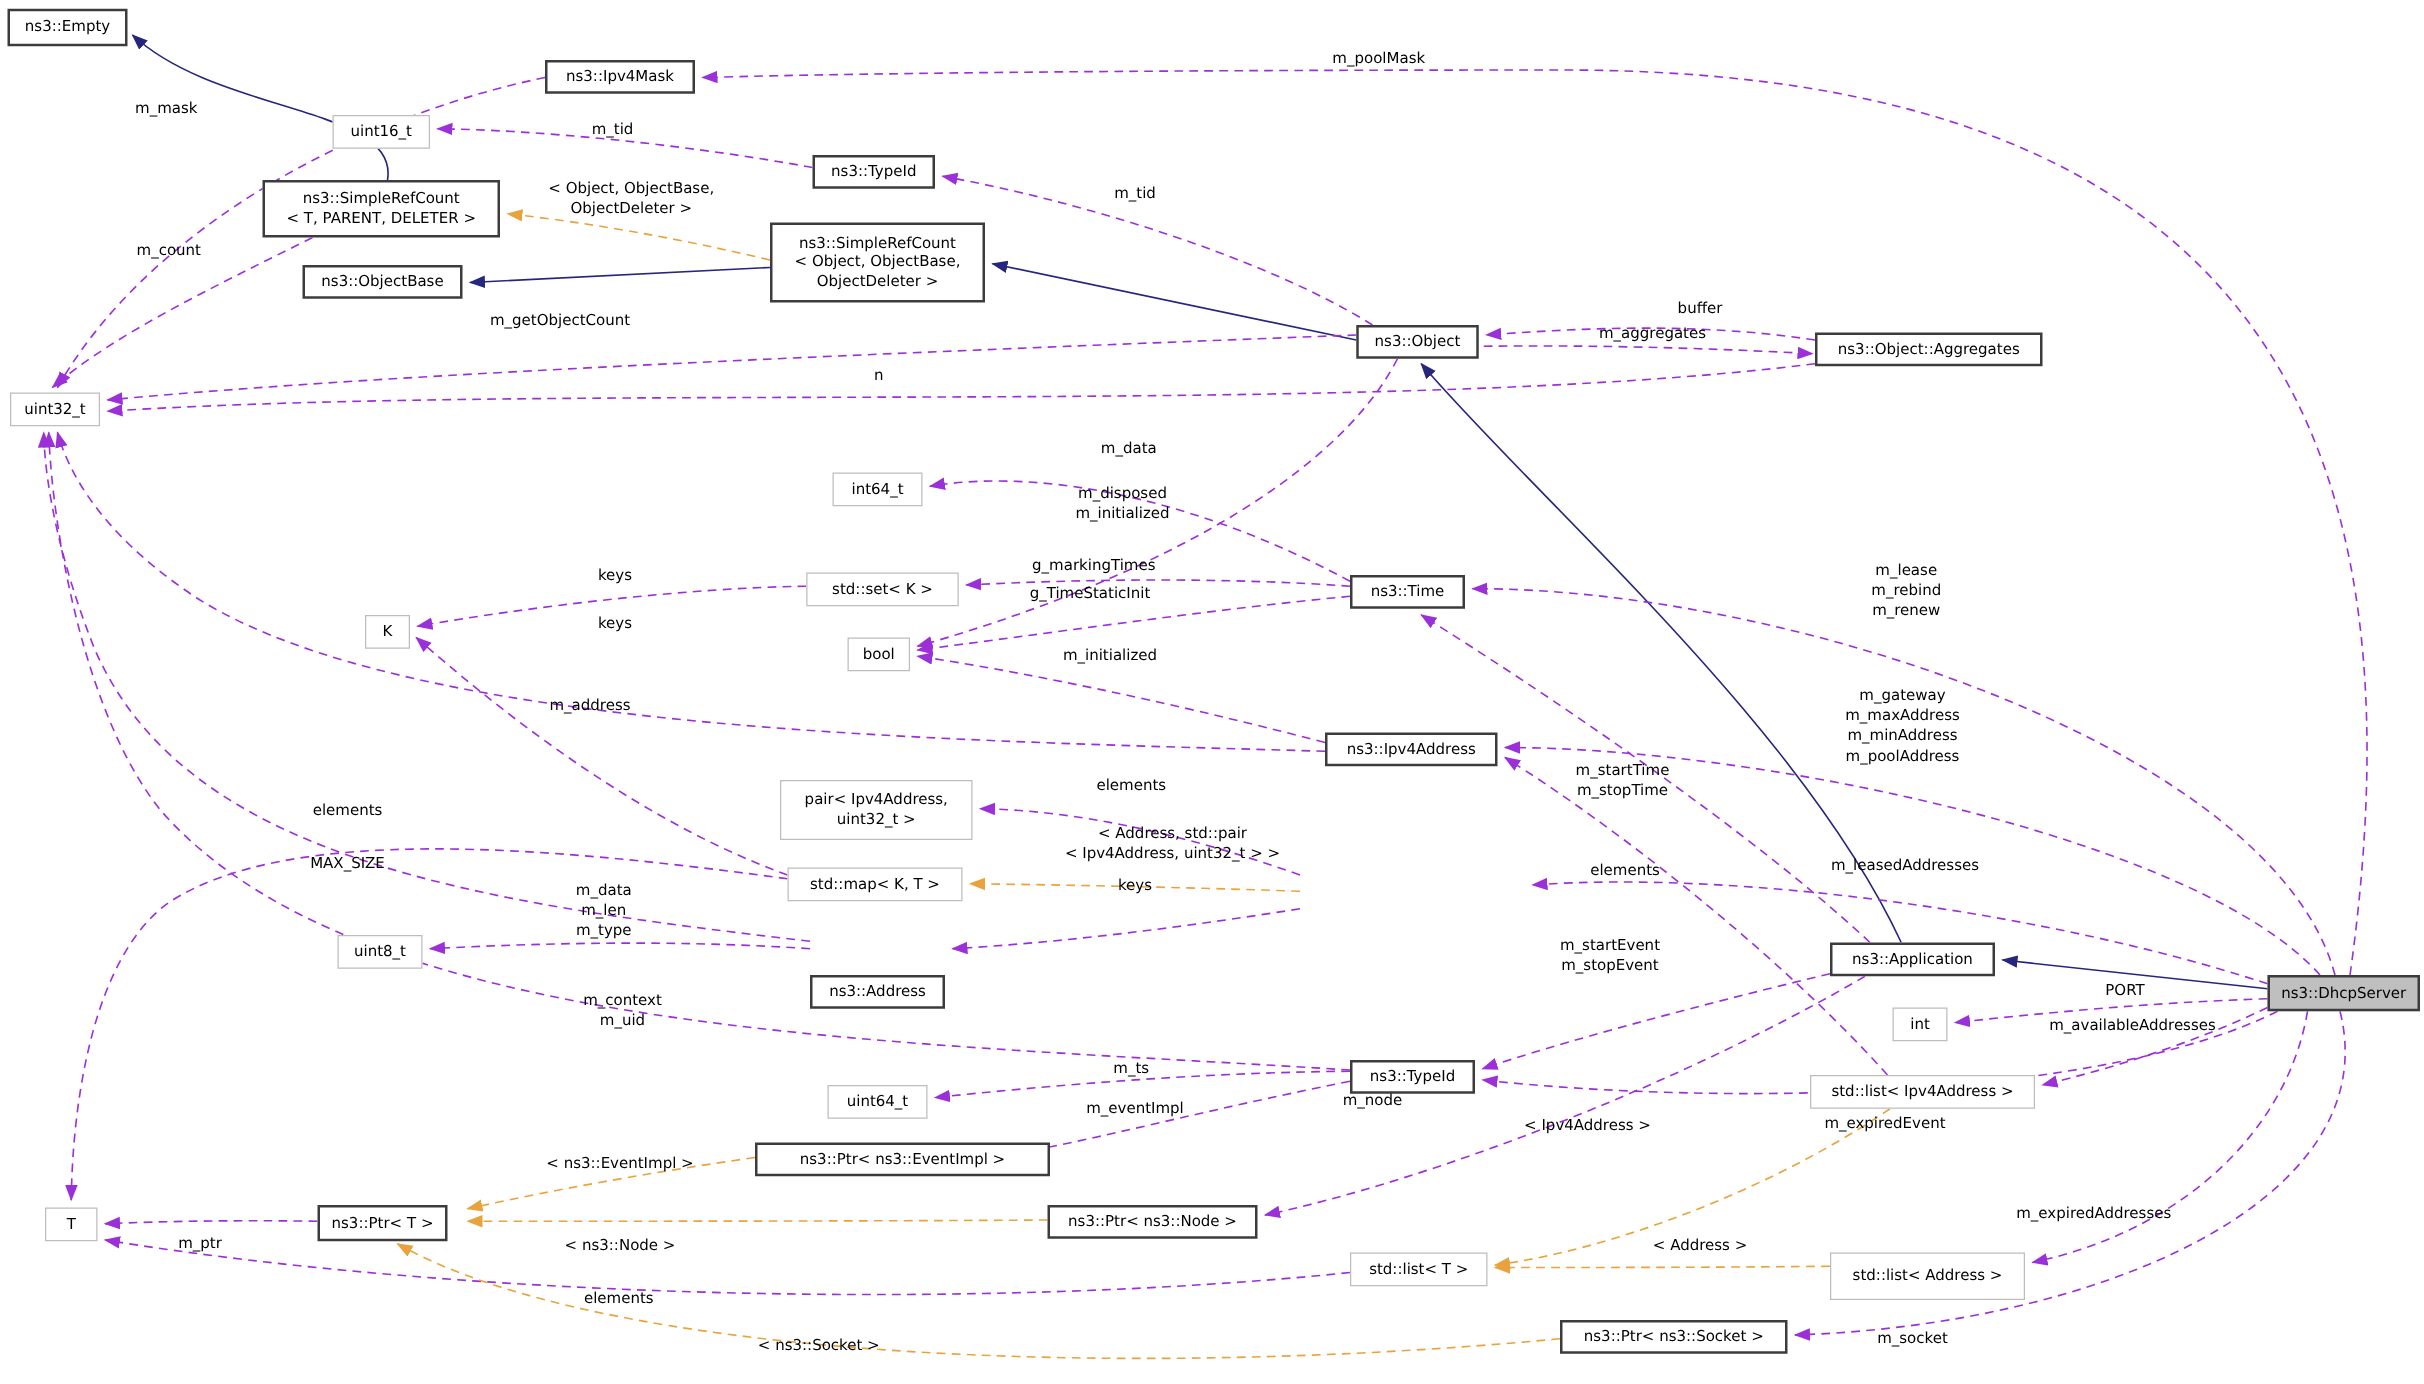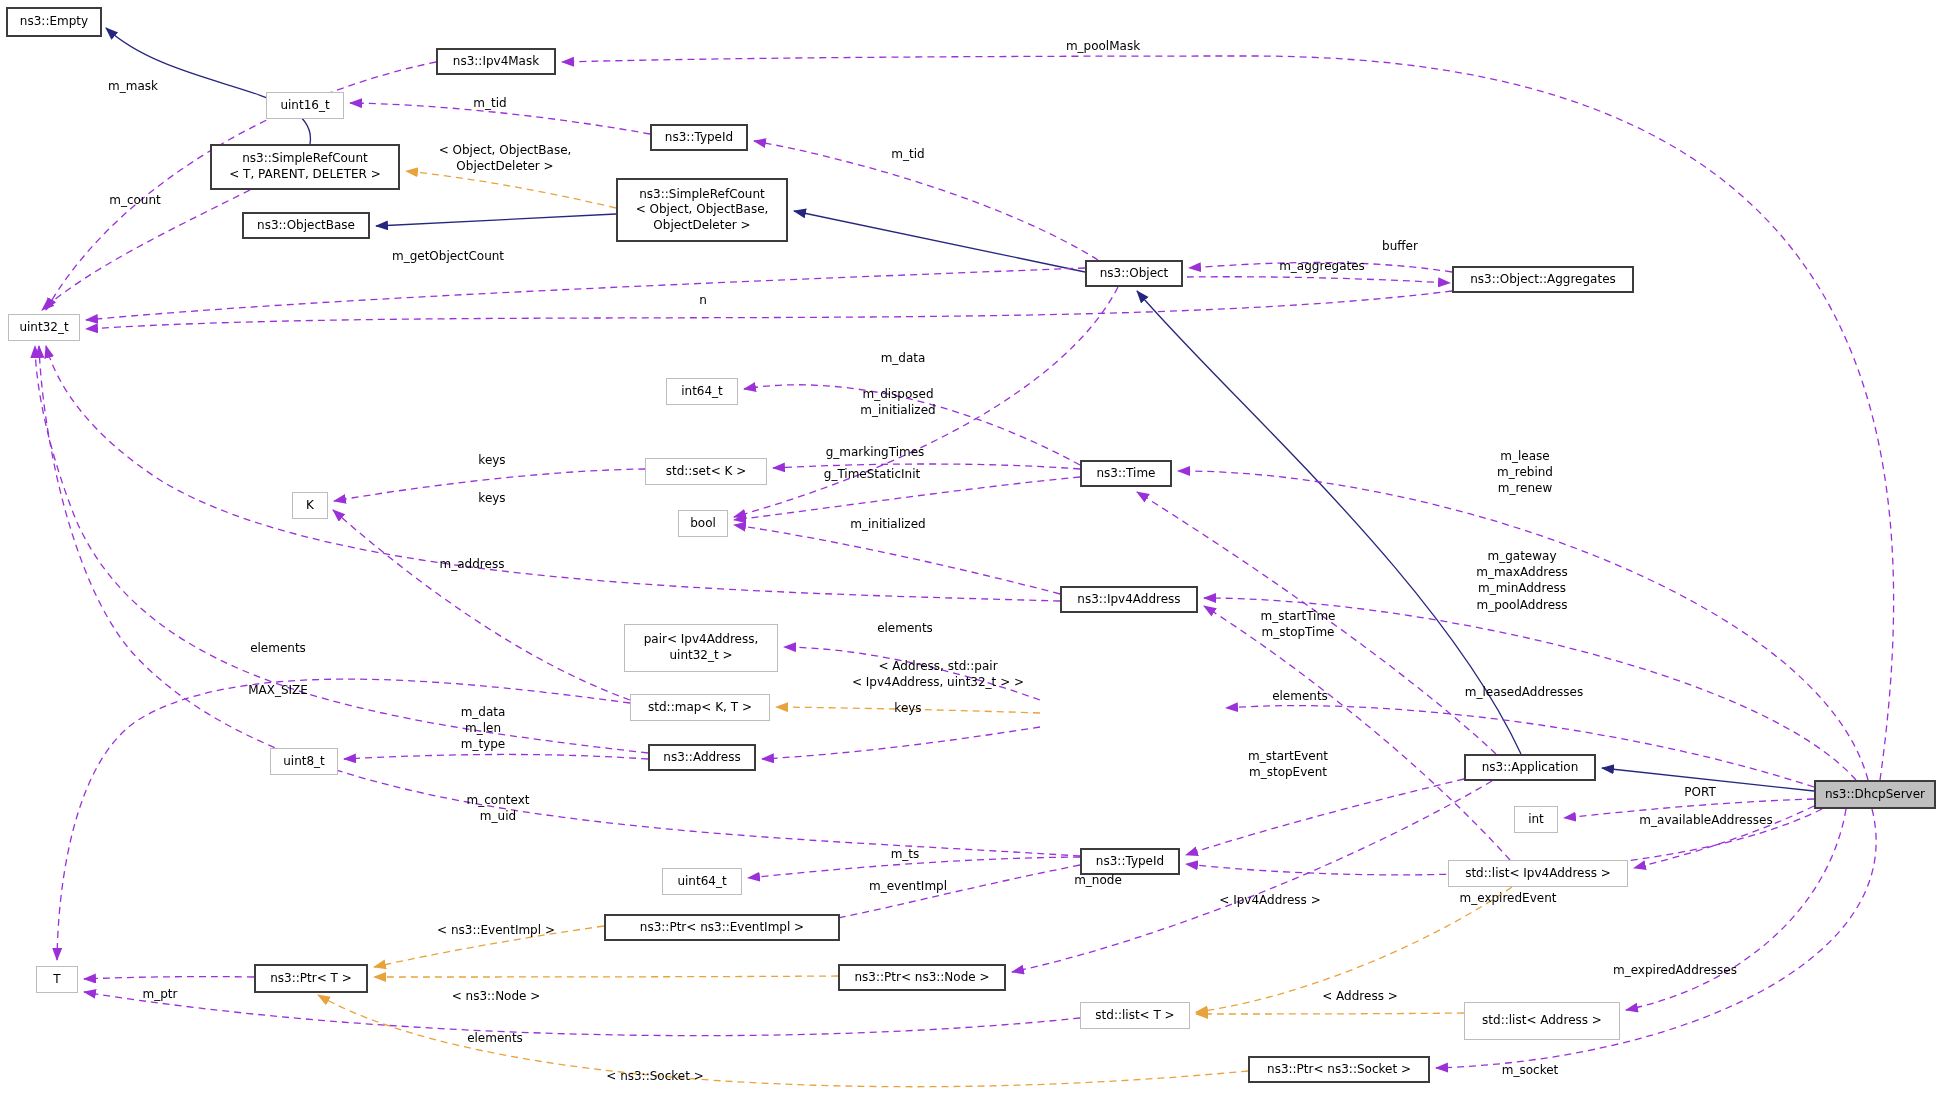--- a/index.html
+++ b/index.html
@@ -106,44 +106,44 @@
   <div class="node" style="left:666px;top:378px;width:72px;height:27px">int64_t</div>
   <div class="node" style="left:645px;top:458px;width:122px;height:27px">std::set&lt; K &gt;</div>
   <div class="node cls" style="left:1080px;top:460px;width:92px;height:27px">ns3::Time</div>
   <div class="node" style="left:292px;top:492px;width:36px;height:27px">K</div>
   <div class="node" style="left:678px;top:510px;width:50px;height:27px">bool</div>
   <div class="node cls" style="left:1060px;top:586px;width:138px;height:27px">ns3::Ipv4Address</div>
   <div class="node" style="left:624px;top:624px;width:154px;height:48px">pair&lt; Ipv4Address,
 uint32_t &gt;</div>
   <div class="node" style="left:630px;top:694px;width:140px;height:27px">std::map&lt; K, T &gt;</div>
   <div class="node" style="left:270px;top:748px;width:68px;height:27px">uint8_t</div>
-  <div class="node cls" style="left:648px;top:744px;width:108px;height:27px">ns3::Address</div>
+  <div class="node cls" style="left:648px;top:780px;width:108px;height:27px">ns3::Address</div>
   <div class="node cls" style="left:1464px;top:754px;width:132px;height:27px">ns3::Application</div>
   <div class="node" style="left:1514px;top:806px;width:44px;height:27px">int</div>
   <div class="node hl" style="left:1814px;top:780px;width:122px;height:29px">ns3::DhcpServer</div>
   <div class="node" style="left:662px;top:868px;width:80px;height:27px">uint64_t</div>
   <div class="node cls" style="left:1080px;top:848px;width:100px;height:27px">ns3::TypeId</div>
   <div class="node" style="left:1448px;top:860px;width:180px;height:27px">std::list&lt; Ipv4Address &gt;</div>
   <div class="node cls" style="left:604px;top:914px;width:236px;height:27px">ns3::Ptr&lt; ns3::EventImpl &gt;</div>
-  <div class="node cls" style="left:254px;top:964px;width:114px;height:29px">ns3::Ptr&lt; T &gt;</div>
+  <div class="node cls" style="left:254px;top:964px;width:104px;height:29px">ns3::Ptr&lt; T &gt;</div>
   <div class="node cls" style="left:838px;top:964px;width:168px;height:27px">ns3::Ptr&lt; ns3::Node &gt;</div>
   <div class="node" style="left:36px;top:966px;width:42px;height:27px">T</div>
   <div class="node" style="left:1080px;top:1002px;width:110px;height:27px">std::list&lt; T &gt;</div>
   <div class="node" style="left:1464px;top:1002px;width:156px;height:38px">std::list&lt; Address &gt;</div>
   <div class="node cls" style="left:1248px;top:1056px;width:182px;height:27px">ns3::Ptr&lt; ns3::Socket &gt;</div>
 
   <div class="elabel" style="left:1103px;top:38px">m_poolMask</div>
   <div class="elabel" style="left:133px;top:78px">m_mask</div>
   <div class="elabel" style="left:490px;top:95px">m_tid</div>
   <div class="elabel" style="left:908px;top:146px">m_tid</div>
   <div class="elabel" style="left:505px;top:142px">&lt; Object, ObjectBase,
 ObjectDeleter &gt;</div>
   <div class="elabel" style="left:135px;top:192px">m_count</div>
   <div class="elabel" style="left:448px;top:248px">m_getObjectCount</div>
-  <div class="elabel" style="left:1400px;top:238px">buffer</div>
+  <div class="elabel" style="left:1360px;top:238px">buffer</div>
   <div class="elabel" style="left:1322px;top:258px">m_aggregates</div>
   <div class="elabel" style="left:703px;top:292px">n</div>
   <div class="elabel" style="left:903px;top:350px">m_data</div>
   <div class="elabel" style="left:898px;top:386px">m_disposed
 m_initialized</div>
   <div class="elabel" style="left:875px;top:444px">g_markingTimes</div>
   <div class="elabel" style="left:872px;top:466px">g_TimeStaticInit</div>
   <div class="elabel" style="left:492px;top:452px">keys</div>
   <div class="elabel" style="left:492px;top:490px">keys</div>
   <div class="elabel" style="left:888px;top:516px">m_initialized</div>

